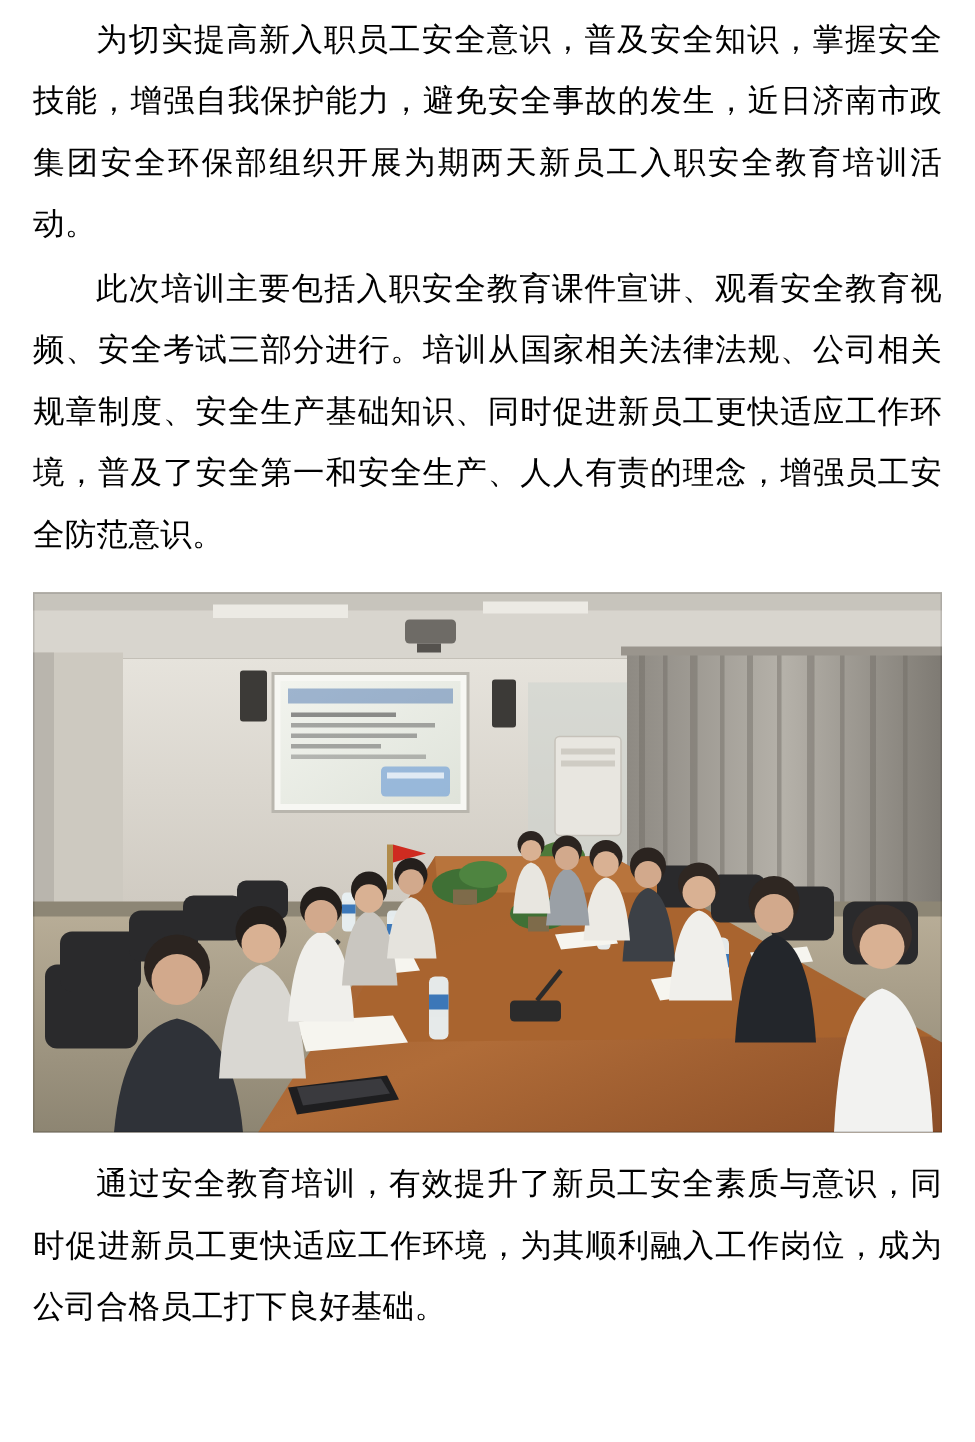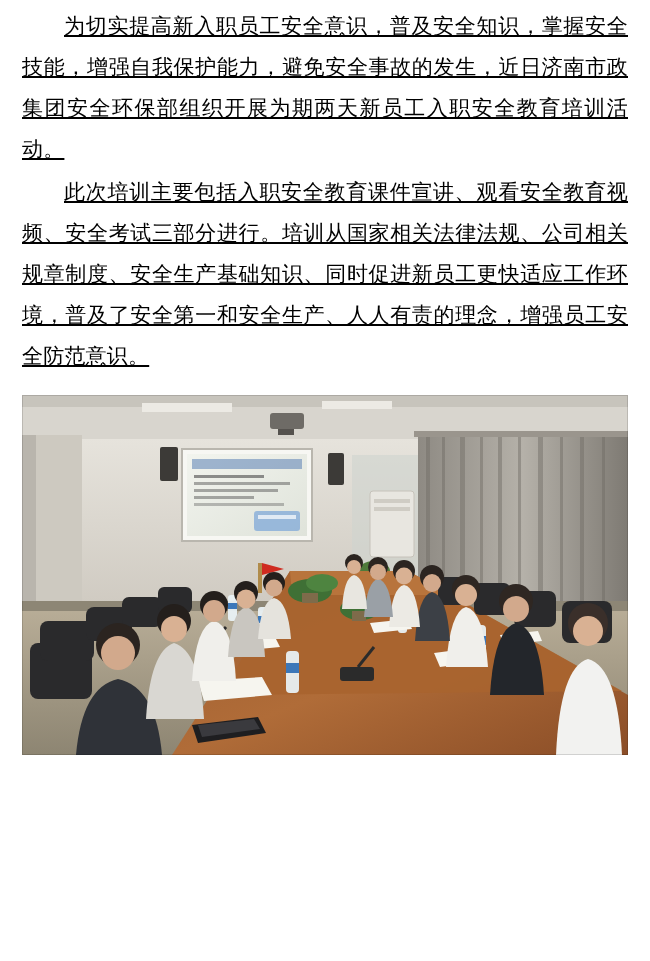--- a/index.html
+++ b/index.html
@@ -23,21 +23,20 @@
   }
   .para {
     font-size: 21px;
     line-height: 41px;
     text-align: justify;
     text-justify: inter-ideograph;
     text-indent: 2em;
     margin: 0 0 2px 0;
     letter-spacing: 0.2px;
     font-family: "Liberation Serif", "DejaVu Serif", serif;
-    text-decoration: underline;
   }
   .figure {
     margin: 18px 0 14px 0;
     width: 606px;
     height: 360px;
     position: relative;
     overflow: hidden;
     background: #6b6257;
   }
   .figure svg {
@@ -266,14 +265,15 @@
 
       <g>
         <polygon points="170,330 236,322 244,338 176,348" fill="#1e1e20"></polygon>
         <polygon points="176,330 232,324 238,334 180,342" fill="#3a3a3e"></polygon>
       </g>
 
       <rect x="0" y="0" width="606" height="360" fill="none" stroke="#00000022" stroke-width="2"></rect>
     </svg>
   </div>
 
+  <p class="para">通过安全教育培训，有效提升了新员工安全素质与意识，同时促进新员工更快适应工作环境，为其顺利融入工作岗位，成为公司合格员工打下良好基础。</p>
 
 </div>
 
 </body></html>

